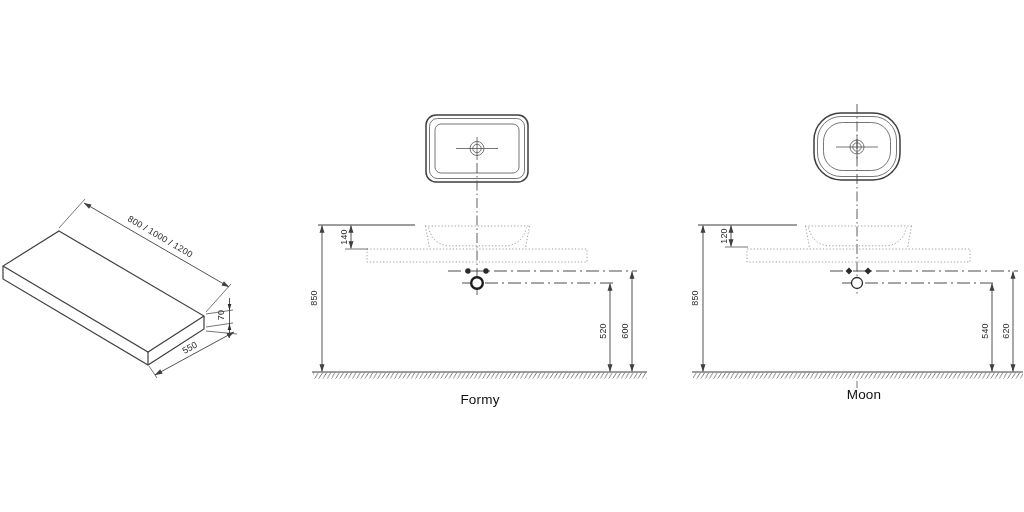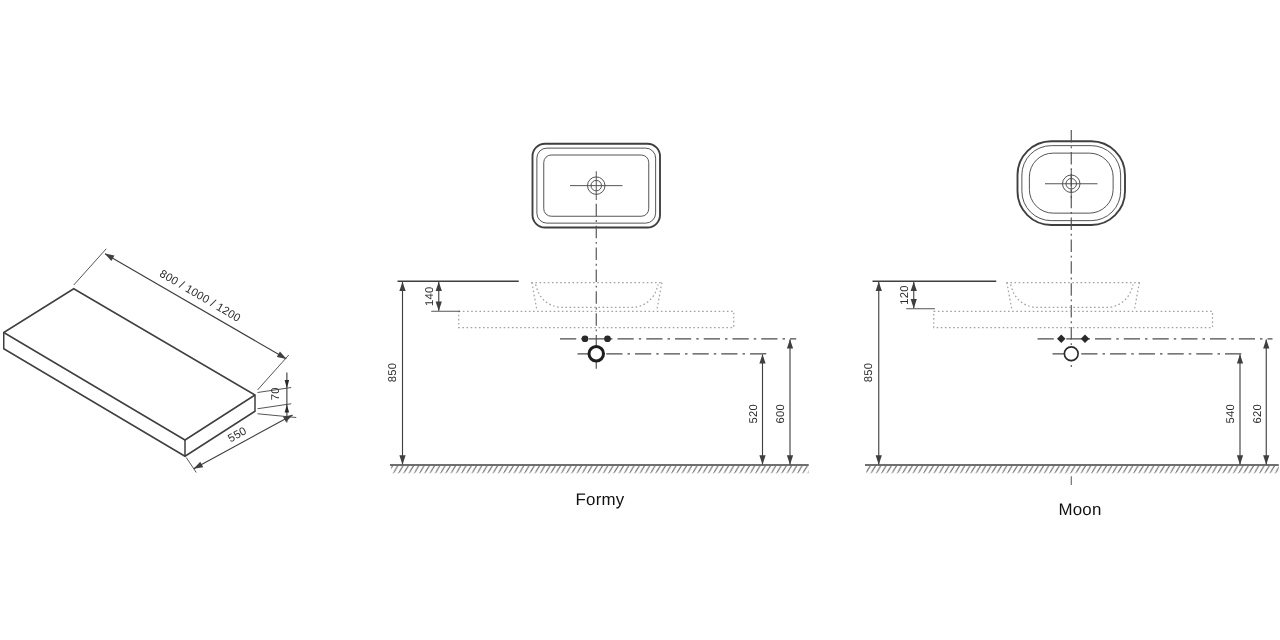--- a/index.html
+++ b/index.html
@@ -178,15 +178,15 @@
   <div class="lbl r90" style="left:344px;top:237px;">140</div>
   <div class="lbl r90" style="left:314px;top:298px;">850</div>
   <div class="lbl r90" style="left:603px;top:331px;">520</div>
   <div class="lbl r90" style="left:625px;top:331px;">600</div>
   <div class="lbl model" style="left:480px;top:400px;text-align:center;">Formy</div>
 
   <div class="lbl r90" style="left:724px;top:236px;">120</div>
   <div class="lbl r90" style="left:695px;top:298px;">850</div>
   <div class="lbl r90" style="left:985px;top:331px;">540</div>
   <div class="lbl r90" style="left:1006px;top:331px;">620</div>
-  <div class="lbl model" style="left:858px;top:408px;padding-left:12px;">Moon</div>
+  <div class="lbl model" style="left:858px;top:395px;padding-left:12px;">Moon</div>
 
 </div>
 
 </body></html>

